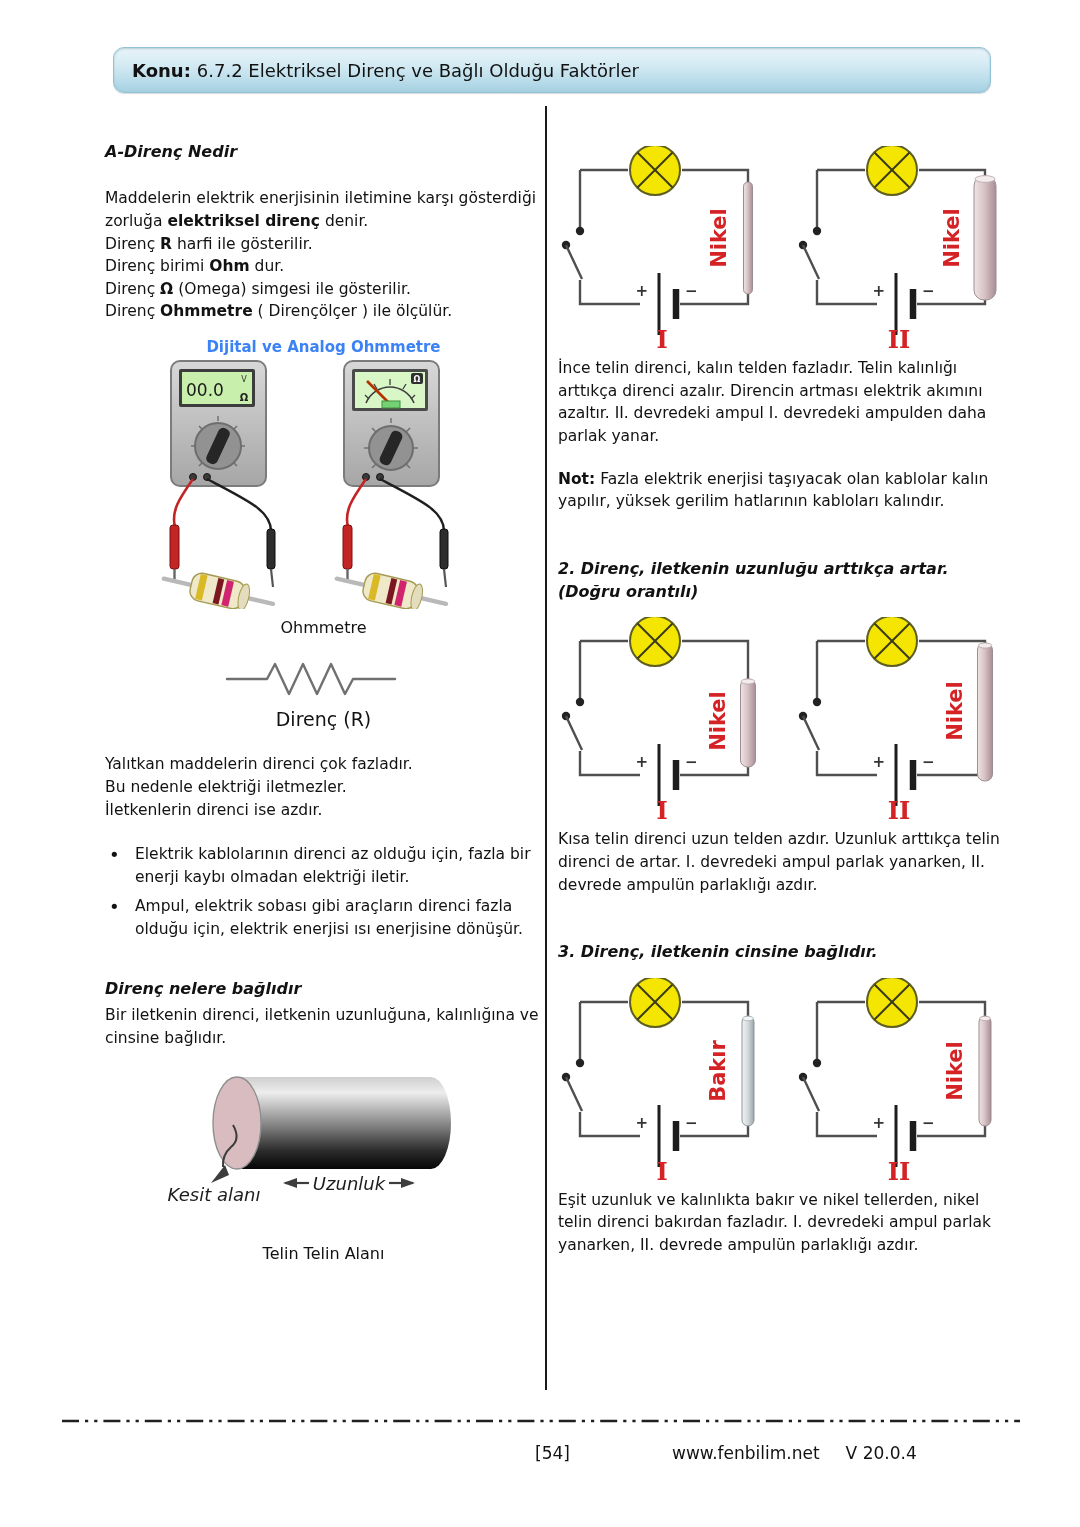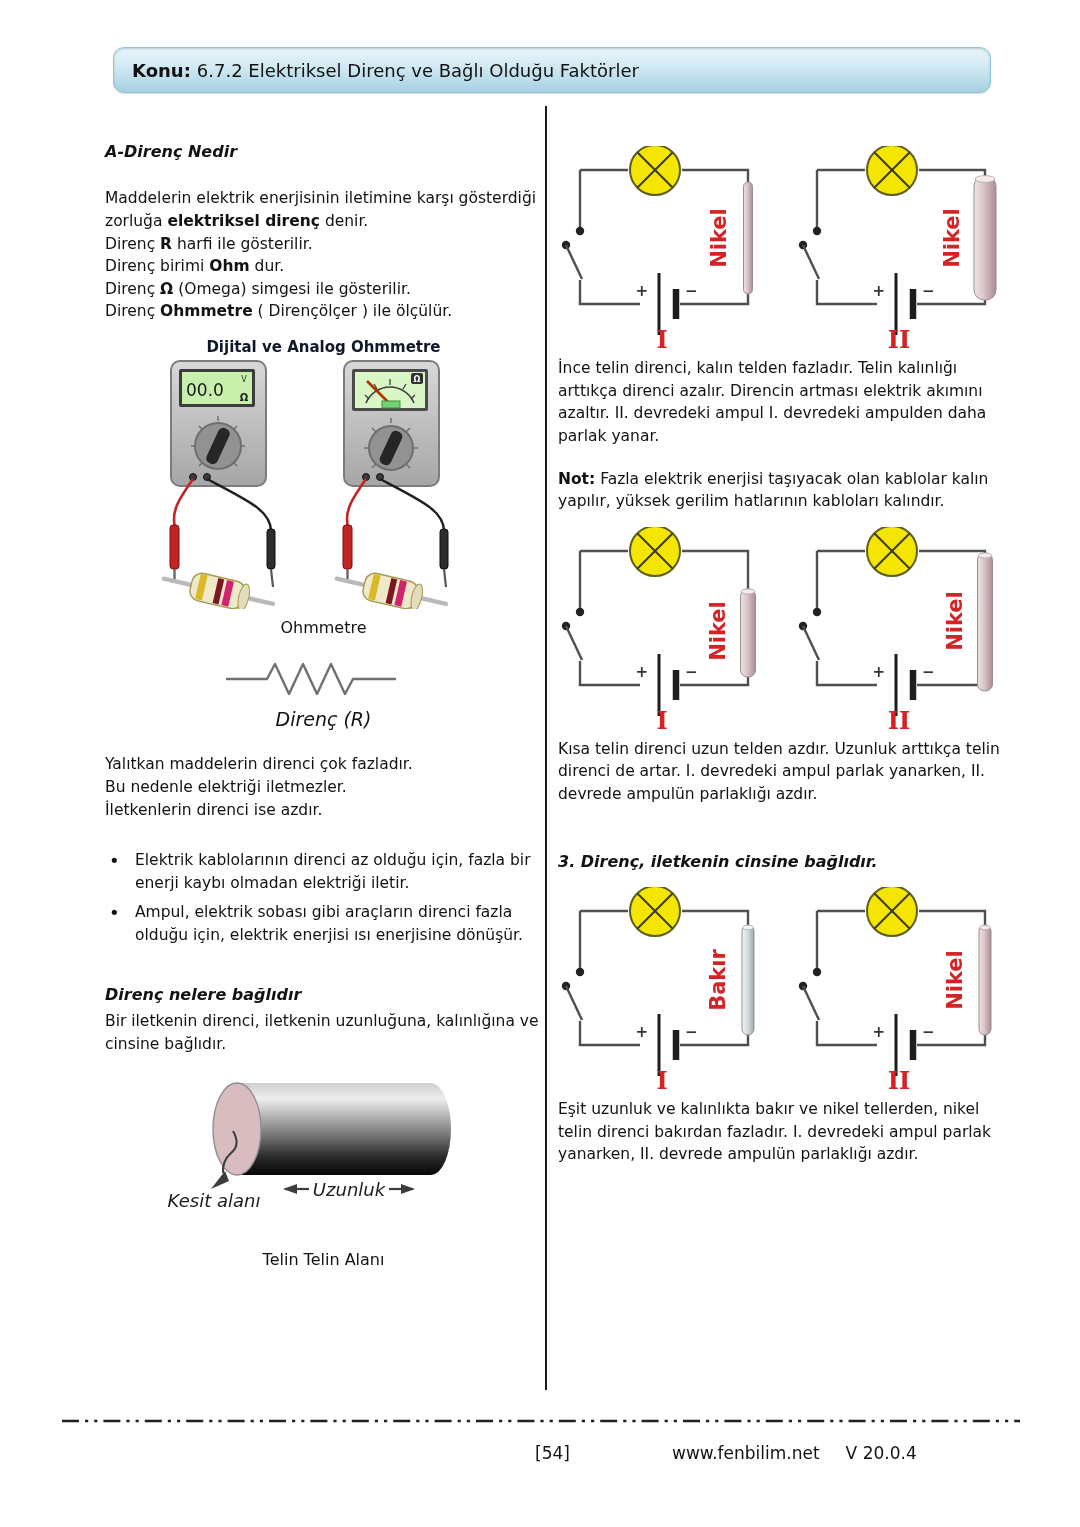--- a/index.html
+++ b/index.html
@@ -17,25 +17,25 @@
   .header-box b{ margin-right:6px; }
   .divider{ position:absolute; left:545px; top:106px; width:2.4px; height:1284px; background:#1b1b1b; }
   .col{ position:absolute; font-size:15.5px; line-height:1.46; }
   .col-left{ left:105px; top:140px; width:437px; }
   .col-right{ left:558px; top:132px; width:452px; }
   .h-bold{ font-weight:bold; font-size:16px;font-style:italic; }
   .lh{ line-height:1.46; }
   .mt4{margin-top:4px}.mt12{margin-top:12px}
   .mt20{margin-top:20px}.mt24{margin-top:24px}.mt36{margin-top:36px}.mt44{margin-top:44px}
   .center{ text-align:center; }
-  .red-title{ color:#0f172a; font-weight:bold; font-size:15px; text-align:center; }
+  .red-title{ color:#3b82f6; font-weight:bold; font-size:15px; text-align:center; }
   .fig{ width:330px; margin:14px auto 0; }
   .caption{ text-align:center; font-size:16px; }
-  .caption-italic{ font-style:italic; font-size:19px; font-family:"DejaVu Sans",sans-serif; }
-  ul.bullets{ list-style:none; margin-top:28px; }
+  .caption-italic{ font-size:19px; font-family:"DejaVu Sans",sans-serif; }
+  ul.bullets{ list-style:none; margin-top:22px; }
   ul.bullets li{ position:relative; padding-left:30px; margin-bottom:7px; }
   ul.bullets li::before{ content:"•"; position:absolute; left:4px; top:-1px; font-size:18px; }
   .circuit-row{ display:flex; gap:14px; margin-top:14px; justify-content:space-between; }
   .circuit-row svg{ flex:0 0 auto; }
   .body-par{ margin-top:6px; }
   .footer-dash{ position:absolute; left:62px; top:1418px; }
   .footer-page{ position:absolute; left:535px; top:1443px; font-size:17px; }
   .footer-site{ position:absolute; left:672px; top:1443px; font-size:17px; }
   .footer-site span{ margin-right:26px; }
   svg text{ font-family:"DejaVu Sans", sans-serif; }
@@ -270,20 +270,21 @@
       <rect x="179" y="30" width="22" height="124" rx="10" fill="url(#rodPink)" stroke="#9c8d91" stroke-width="1"></rect>
       <ellipse cx="190" cy="33" rx="10" ry="3.4" fill="#f2ecec" stroke="#b7a5aa" stroke-width="0.8"></ellipse>
       <text x="164" y="92" text-anchor="middle" class="wire-label" transform="rotate(-90 164 92)">Nikel</text>
       <text x="104" y="202" text-anchor="middle" class="numeral">II</text>
     </svg>
   </div>
 
   <div class="body-par lh">İnce telin direnci, kalın telden fazladır. Telin kalınlığı arttıkça direnci azalır. Direncin artması elektrik akımını azaltır. II. devredeki ampul I. devredeki ampulden daha parlak yanar.</div>
   <div class="mt20 lh"><b>Not:</b><span> Fazla elektrik enerjisi taşıyacak olan kablolar kalın yapılır, yüksek gerilim hatlarının kabloları kalındır.</span></div>
 
+  <div class="h-bold mt44">2. Direnç, iletkenin uzunluğu arttıkça artar. (Doğru orantılı)</div>
 
   <div class="circuit-row">
 
     <svg width="215" height="205" viewBox="0 0 215 205">
       <g stroke="#4f4f4f" stroke-width="2.4" fill="none">
         <path d="M22,24 H70"></path>
           <path d="M124,24 H190 V158 H122"></path>
           <path d="M82,158 H22 V134"></path>
           <path d="M22,24 V82"></path>
       </g>

